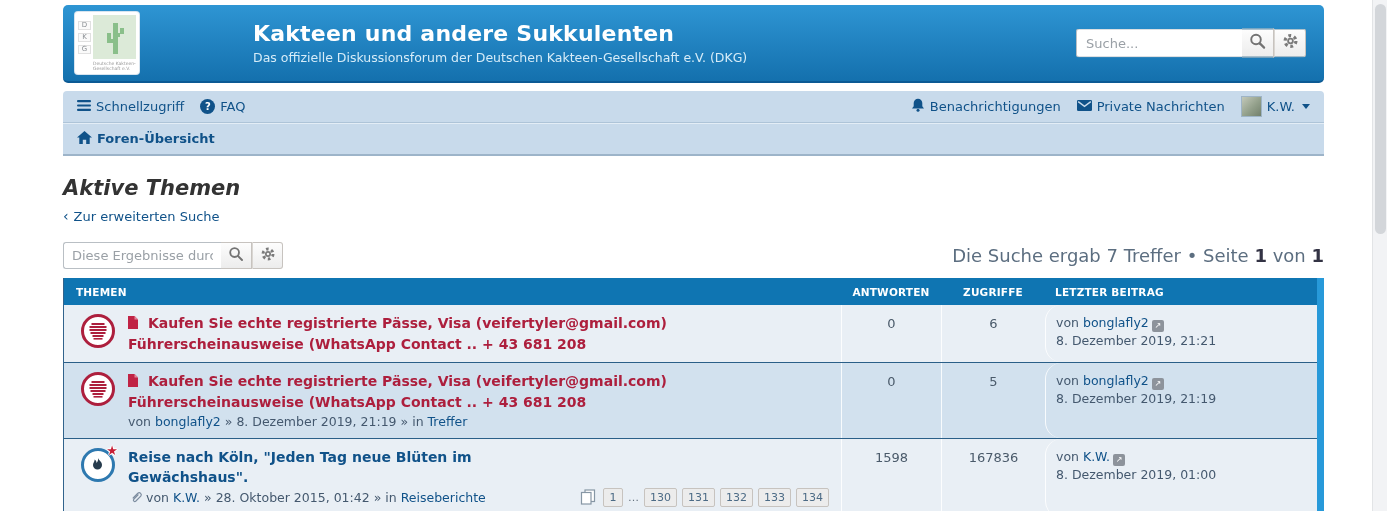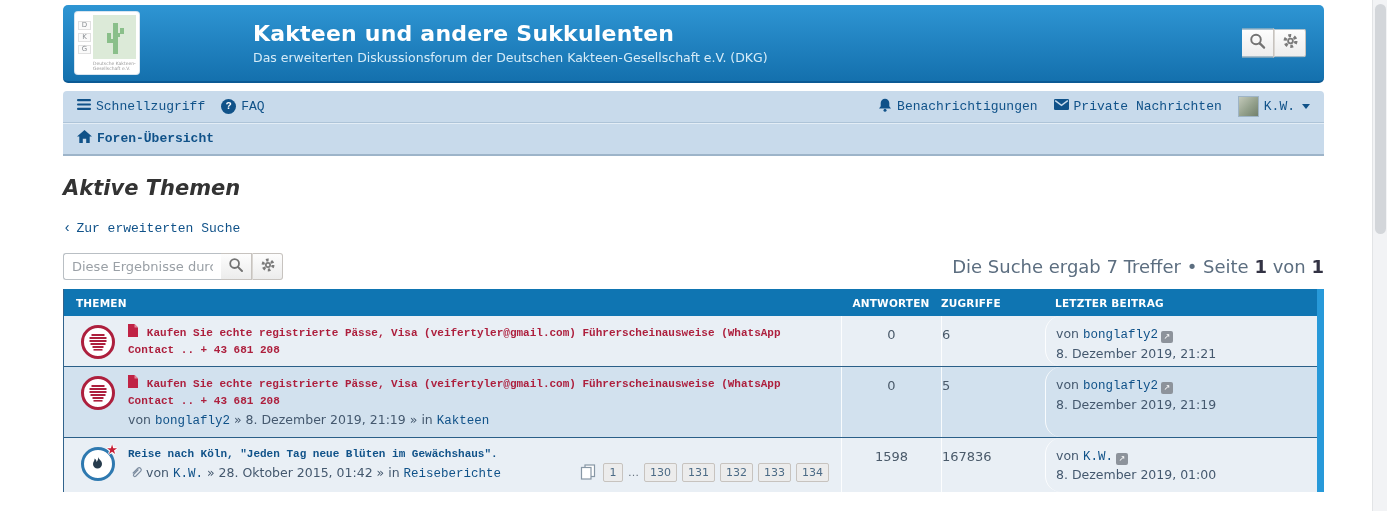--- a/index.html
+++ b/index.html
@@ -5,21 +5,21 @@
   :root{
     --header-top:#2e95d3; --header-bot:#1470ad;
     --link:#105289; --nav-bg:#c8daeb;
     --th-bg:#0f75b2; --row-light:#e9eff5; --row-dark:#d2e1ee;
     --row-border:#2a5f88; --accent:#2799d9; --topic-red:#ad1f3d;
     --meta:#44586e;
   }
   *{box-sizing:border-box; margin:0; padding:0;}
   html,body{width:1387px; height:511px; overflow:hidden;}
   body{background:#fff; font-family:"DejaVu Sans","Liberation Sans",sans-serif; color:#333;}
-  a{text-decoration:none; cursor:pointer;font-family:Liberation Mono, monospace;}
+  a{text-decoration:none; cursor:pointer;}
   .wrap{margin:0 63px; width:1261px; position:relative;}
 
   
   .site-header{margin-top:5px; height:78px; border-radius:5px;
     background:linear-gradient(180deg,var(--header-top),var(--header-bot));
     border-bottom:2px solid #0c5a94;
     display:flex; align-items:center; position:relative;}
   .logo-card{width:64px; height:62px; background:#fff; border-radius:3px; margin-left:12px;
     display:flex; padding:3px; box-shadow:0 0 0 1px #d7e4ef;}
   .logo-letters{width:13px; display:flex; flex-direction:column; justify-content:flex-start; gap:3px; padding-top:6px;}
@@ -50,21 +50,21 @@
   .faq-circle{width:15px; height:15px; border-radius:50%; background:var(--link); color:#fff;
     display:flex; align-items:center; justify-content:center; font-size:10px; font-weight:bold;}
   .faq-circle::after{content:"?";}
   .avatar{width:21px; height:21px; border:1px solid #9eb4c6;
     background:linear-gradient(135deg,#c3c9ba,#93a08b 55%,#72806c);}
   .caret{width:0; height:0; border-left:4px solid transparent; border-right:4px solid transparent;
     border-top:5px solid var(--link); margin-left:2px;}
 
   
   .page-title{margin-top:20px; font-size:21px; font-weight:600; color:#333;font-style:italic;}
-  .back-link{display:inline-block; margin-top:20px; font-size:13px; color:var(--link);}
+  .back-link{display:inline-block; margin-top:8px; font-size:13px; color:var(--link);}
   .back-link::before{content:"\2039"; margin-right:5px; font-size:14px;}
 
   
   .search-row{margin-top:17px; display:flex; align-items:center; justify-content:space-between;}
   .result-search{display:flex;}
   .rs-input{width:158px; height:27px; border:1px solid #b9bfc4; border-right:none; border-radius:3px 0 0 3px;
     padding:0 8px; font-size:13px; color:#555; font-family:inherit;}
   .rs-input::placeholder{color:#9aa0a6;}
   .btn-sm{width:31px; height:27px; background:linear-gradient(#fdfdfd,#ececec); border:1px solid #c7c3bf;
     border-left:none; display:flex; align-items:center; justify-content:center; cursor:pointer;}
@@ -72,36 +72,36 @@
   .btn-sm + .btn-sm{border-left:1px solid #d9d6d2;}
   .result-info{font-size:18px; color:#5c6e80;}
   .result-info b{color:#334; }
 
   
   .topics-table{margin-top:9px; border-left:1px solid #31638c; border-right:7px solid var(--accent);}
   .t-head{height:27px; background:var(--th-bg); color:#fff; display:flex; align-items:center;
     font-size:10.5px; font-weight:bold; text-transform:uppercase; letter-spacing:.2px;}
   .t-head .h-topics{flex:1; padding-left:12px;}
   .col-replies{width:100px; text-align:center;}
-  .col-views{width:104px; text-align:left;}
+  .col-views{width:104px; text-align:center;}
   .col-last{width:272px; padding-left:10px;}
   .rows{list-style:none;}
   .row{display:flex; align-items:stretch;}
   .row + .row, .row-stub{border-top:1px solid var(--row-border);}
   .row.light{background:var(--row-light);} .row.dark{background:var(--row-dark);}
   .cell-topic{flex:1; display:flex; padding:8px 0 7px 17px; min-width:0;}
   .topic-icon{width:34px; height:34px; border-radius:50%; background:#fff; position:relative;
     display:flex; align-items:center; justify-content:center; flex:none; margin-top:1px;}
   .icon-text{border:3px solid var(--topic-red);}
   .icon-flame{border:3px solid #2e79b0;}
   .star-badge{position:absolute; top:-8px; right:-6px; font-size:13px; color:#c71f36;
     text-shadow:-1px 0 #fff,1px 0 #fff,0 -1px #fff,0 1px #fff;}
   .star-badge::after{content:"\2605";}
   .topic-body{margin-left:13px; min-width:0; padding-right:40px;}
-  .title-line{font-size:11px; font-weight:bold; line-height:1.45;}
+  .title-line{font-size:14px; font-weight:bold; line-height:1.45;}
   .topic-title.red{color:var(--topic-red);} .topic-title.blue{color:var(--link);}
   .file-icon{display:inline-block; vertical-align:-1px; margin-right:5px;}
   .topic-meta{font-size:12.5px; color:var(--meta); margin-top:2px; line-height:1.35;}
   .topic-meta a{color:var(--link);}
   .clip{display:inline-block; vertical-align:-3px; margin-right:3px;}
   .pagination{margin-left:auto; align-self:flex-end; display:flex; align-items:center; gap:5px;
     padding:0 12px 3px 0; flex:none;}
   .copy-icon{margin-right:2px; display:flex;}
   .pg-btn{min-width:20px; padding:0 5px; height:19px; line-height:17px; text-align:center;
     background:#ececec; border:1px solid #c7c3bf; border-radius:2px; font-size:11px; color:#4c6b86; cursor:pointer;}
@@ -134,23 +134,24 @@
         <div class="logo-green">
           <svg width="26" height="38" viewBox="0 0 26 38">
             <path d="M11 5 h5 v31 h-5 z M5 15 h4 v6 h4 v4 H5 z M18 10 h4 v6 h-4 v3 h-4 v-4 h4 z" fill="#8abf8a"></path>
           </svg>
         </div>
         <div class="logo-caption">Deutsche Kakteen-Gesellschaft e.V.</div>
       </div>
     </div>
     <div class="site-titles">
       <div class="site-title">Kakteen und andere Sukkulenten</div>
-      <div class="site-subtitle">Das erweiterten Diskussionsforum der Deutschen Kakteen-Gesellschaft e.V. (DKG)</div>
+      <div class="site-subtitle">Das offizielle Diskussionsforum der Deutschen Kakteen-Gesellschaft e.V. (DKG)</div>
     </div>
     <div class="header-search">
+      <input class="hs-input" placeholder="Suche..." style="">
       <div class="btn-ic">
         <span>
           <svg width="17" height="17" viewBox="0 0 16 16">
               <circle cx="6.6" cy="6.6" r="4.5" fill="none" stroke="#737373" stroke-width="1.8"></circle>
               <path d="M10.2 10.2 L14.2 14.2" stroke="#737373" stroke-width="2.1" stroke-linecap="round"></path>
             </svg>
         </span>
       </div>
       <div class="btn-ic">
         <span>
@@ -315,21 +316,21 @@
         <div class="title-line">
           <span class="file-icon">
             <svg width="10" height="13" viewBox="0 0 10 13">
                     <path d="M0 0 h6.5 L10 3.5 V13 H0 Z" fill="#c02345"></path>
                     <path d="M6.5 0 L10 3.5 H6.5 Z" fill="#e2899b"></path>
                   </svg>
           </span>
           <a class="topic-title red">Kaufen Sie echte registrierte Pässe, Visa (veifertyler@gmail.com) Führerscheinausweise (WhatsApp Contact .. + 43 681 208</a>
         </div>
         <div class="topic-meta">
-          <span>von</span> <a>bonglafly2</a> <span>»</span> <span>8. Dezember 2019, 21:19</span> <span>»</span> <span>in</span> <a>Kakteen</a>
+          <span>von</span> <a>bonglafly2</a> <span>»</span> <span>8. Dezember 2019, 21:19</span> <span>»</span> <span>in</span> <a>Treffer</a>
         </div>
       </div>
 
     </div>
     <div class="cell-num col-replies">0</div>
     <div class="cell-num col-views">5</div>
     <div class="cell-last col-last">
       <div><span>von</span> <a>bonglafly2</a><span class="goto-icon"></span></div>
       <div>8. Dezember 2019, 21:19</div>
     </div>

